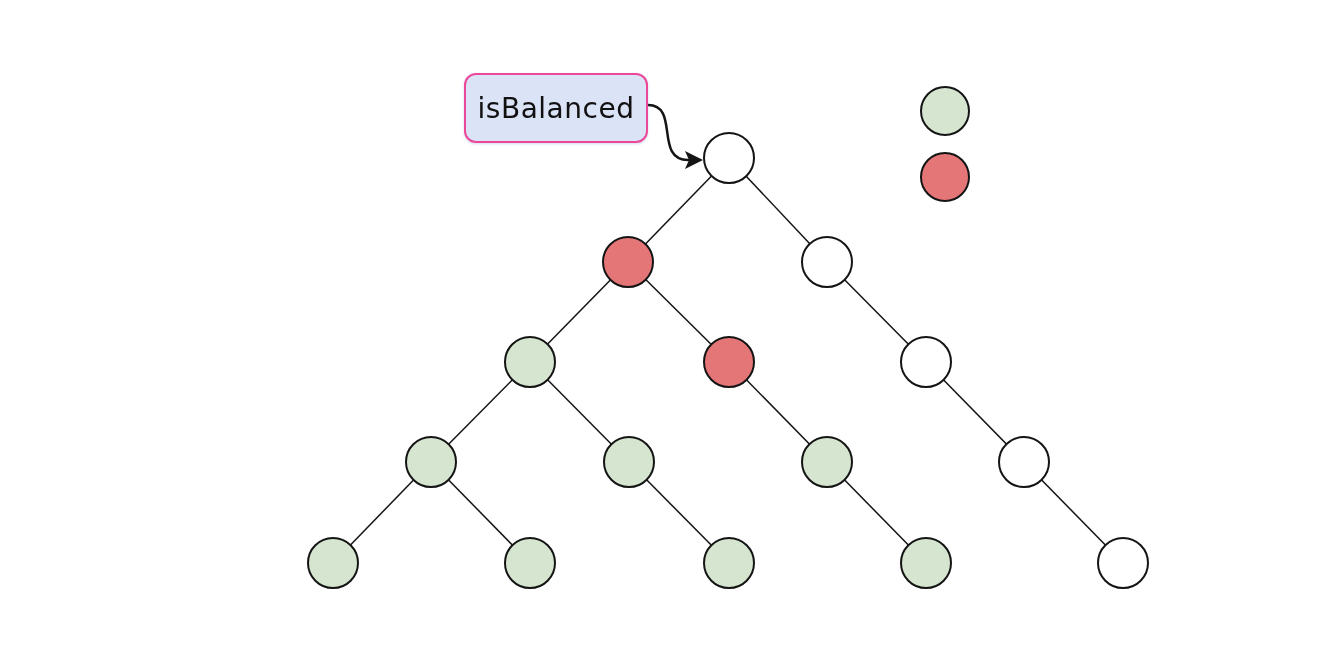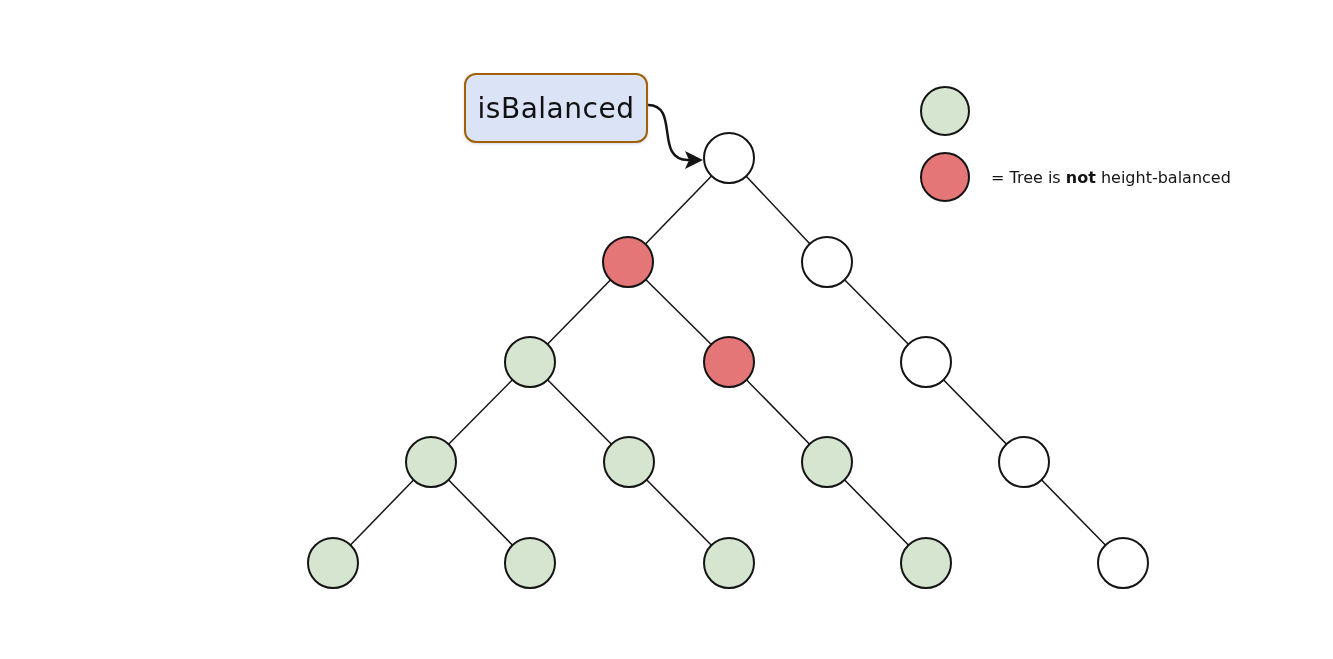--- a/index.html
+++ b/index.html
@@ -20,21 +20,21 @@
     width: 1333px;
     height: 659px;
   }
   .label-box {
     position: absolute;
     left: 464px;
     top: 73px;
     width: 184px;
     height: 70px;
     background: #dbe3f7;
-    border: 2px solid #a16207;
+    border: 2px solid #ec4899;
     border-radius: 12px;
     box-shadow: 0 1px 3px rgba(130,149,201,0.35);
     display: flex;
     align-items: center;
     justify-content: center;
   }
   .label-box .label-text {
     font-size: 28px;
     font-weight: 500;
     color: #111111;
@@ -115,17 +115,16 @@
   <div class="label-box">
     <span class="label-text">isBalanced</span>
   </div>
 
   <div class="legend">
     <div class="legend-item first">
       <span class="legend-swatch" id="swatch-0" style="background: rgb(214, 229, 208);"></span>
     </div>
     <div class="legend-item second">
       <span class="legend-swatch" id="swatch-1" style="background: rgb(229, 118, 120);"></span>
-      <span class="legend-text"><span>= Tree is </span><b>not</b><span> height-balanced</span></span>
     </div>
   </div>
 
 </div>
 
 </body></html>

